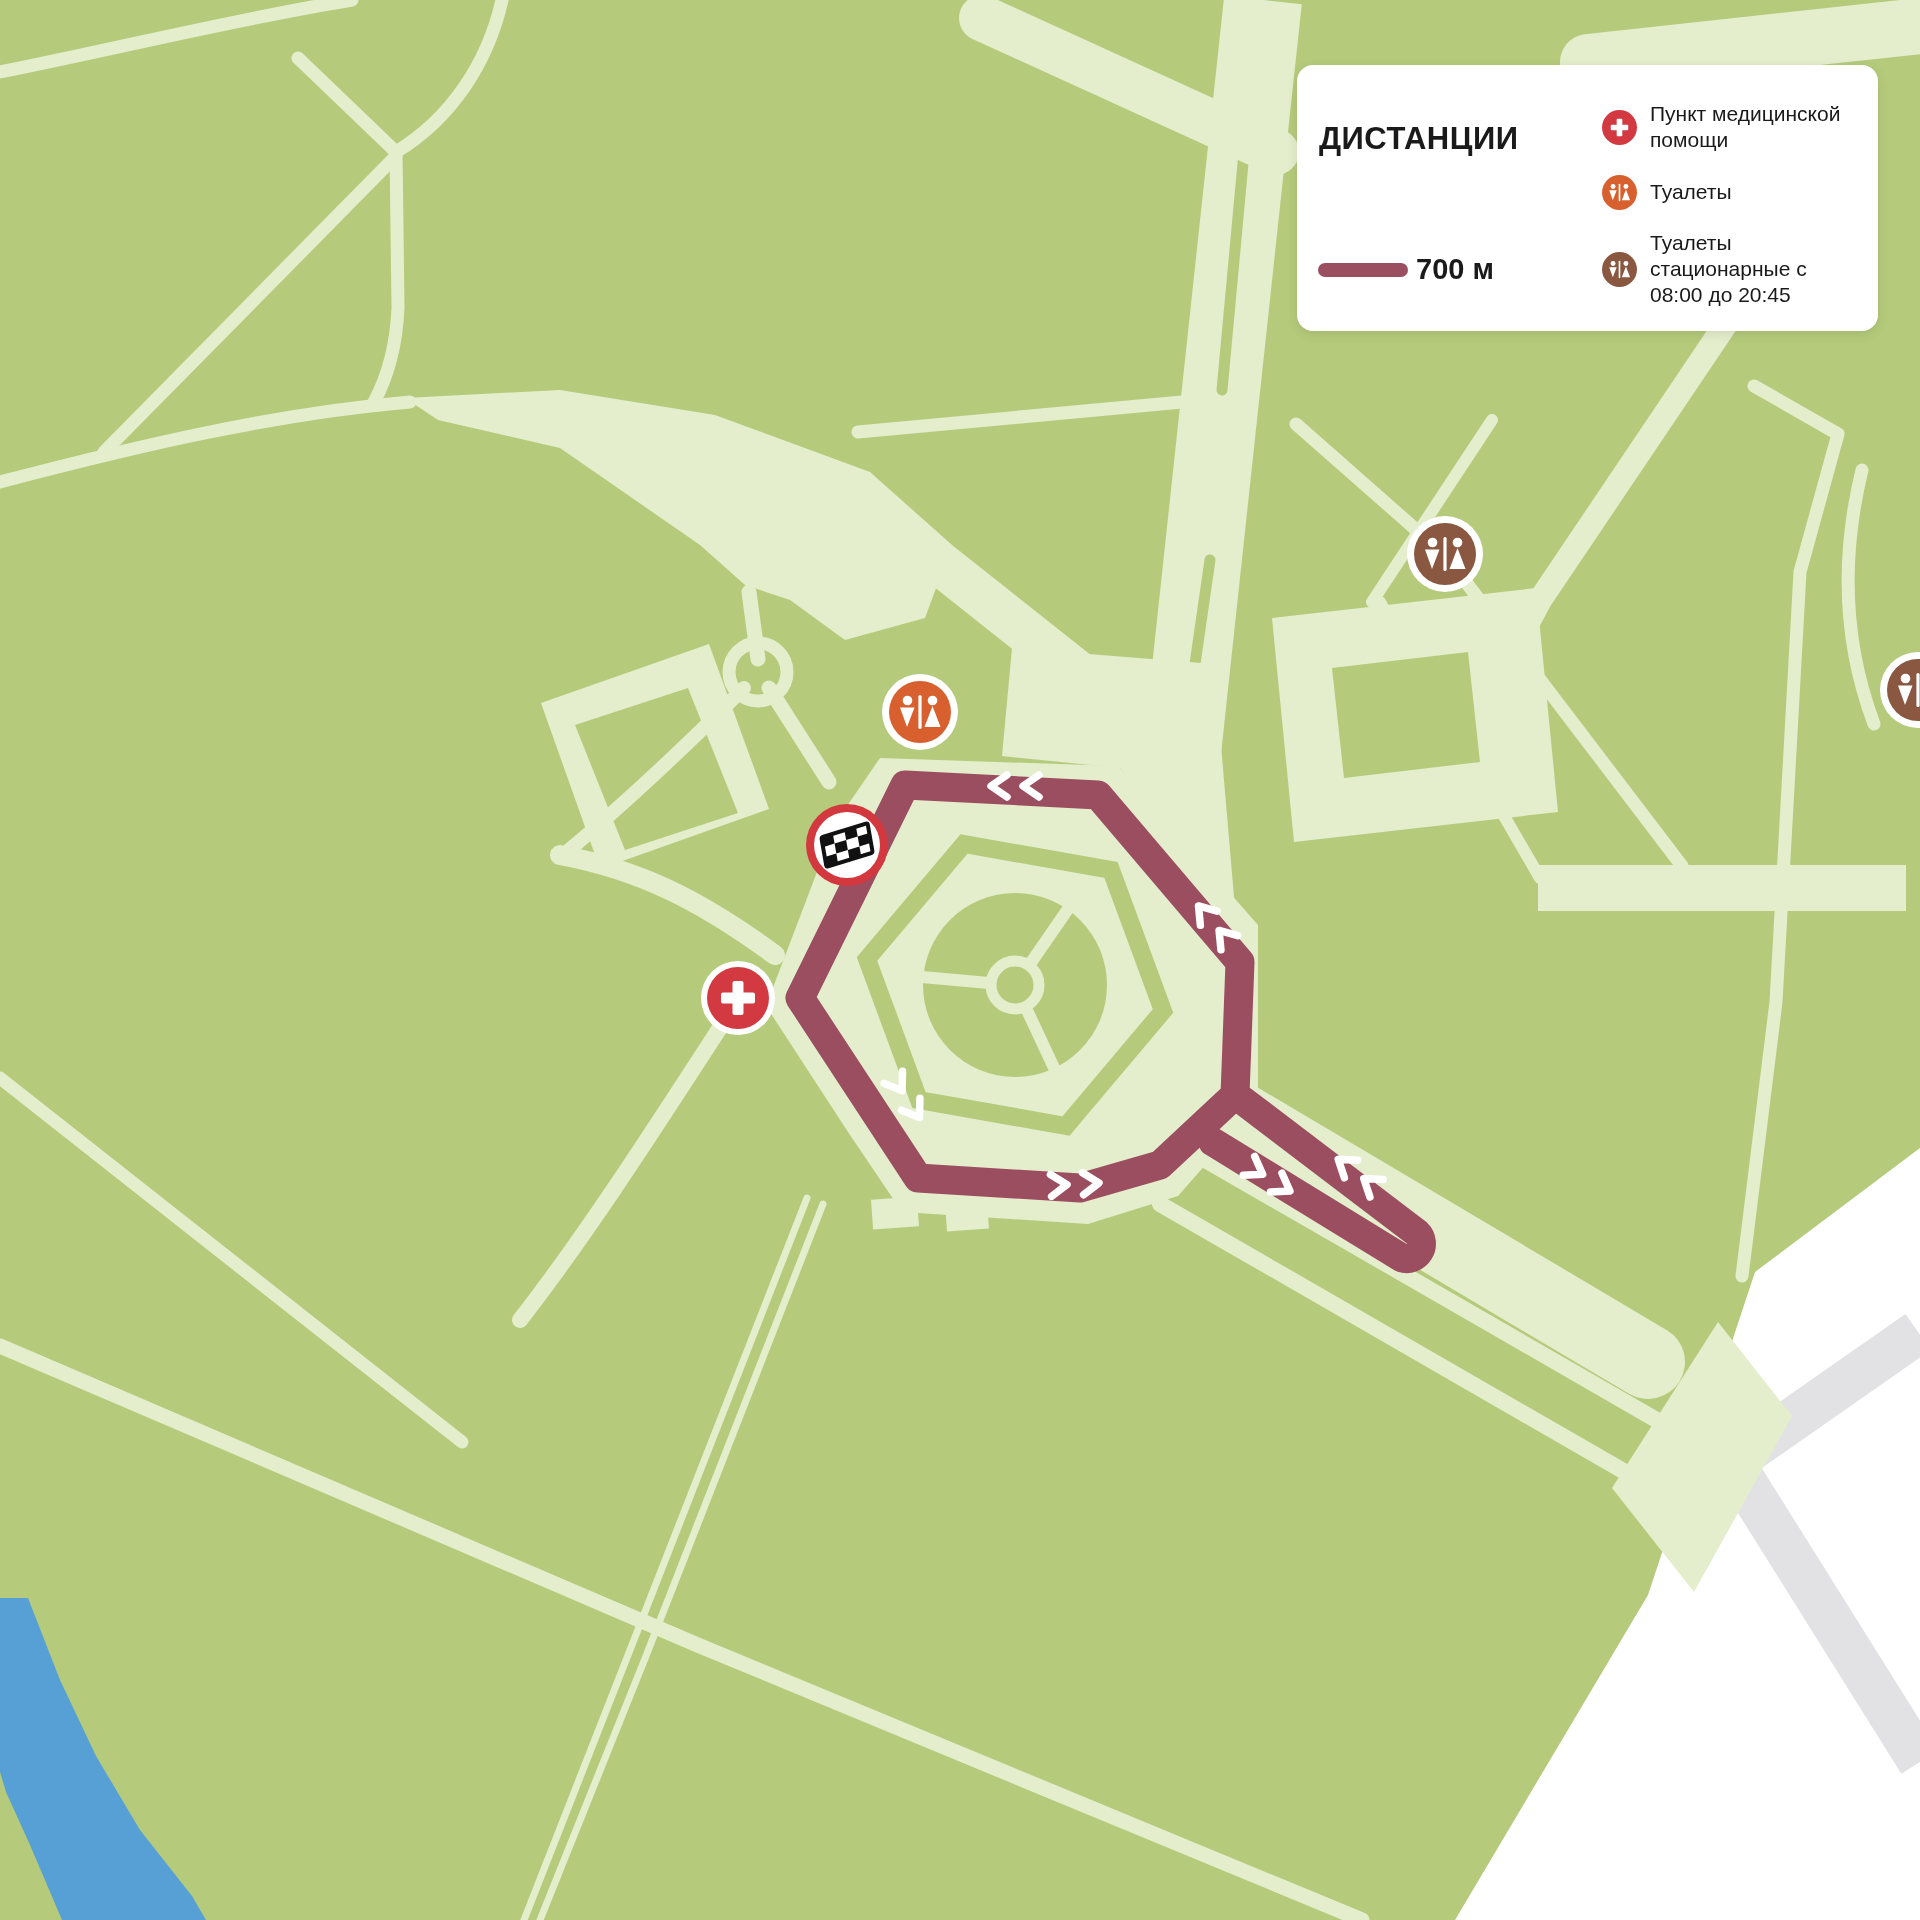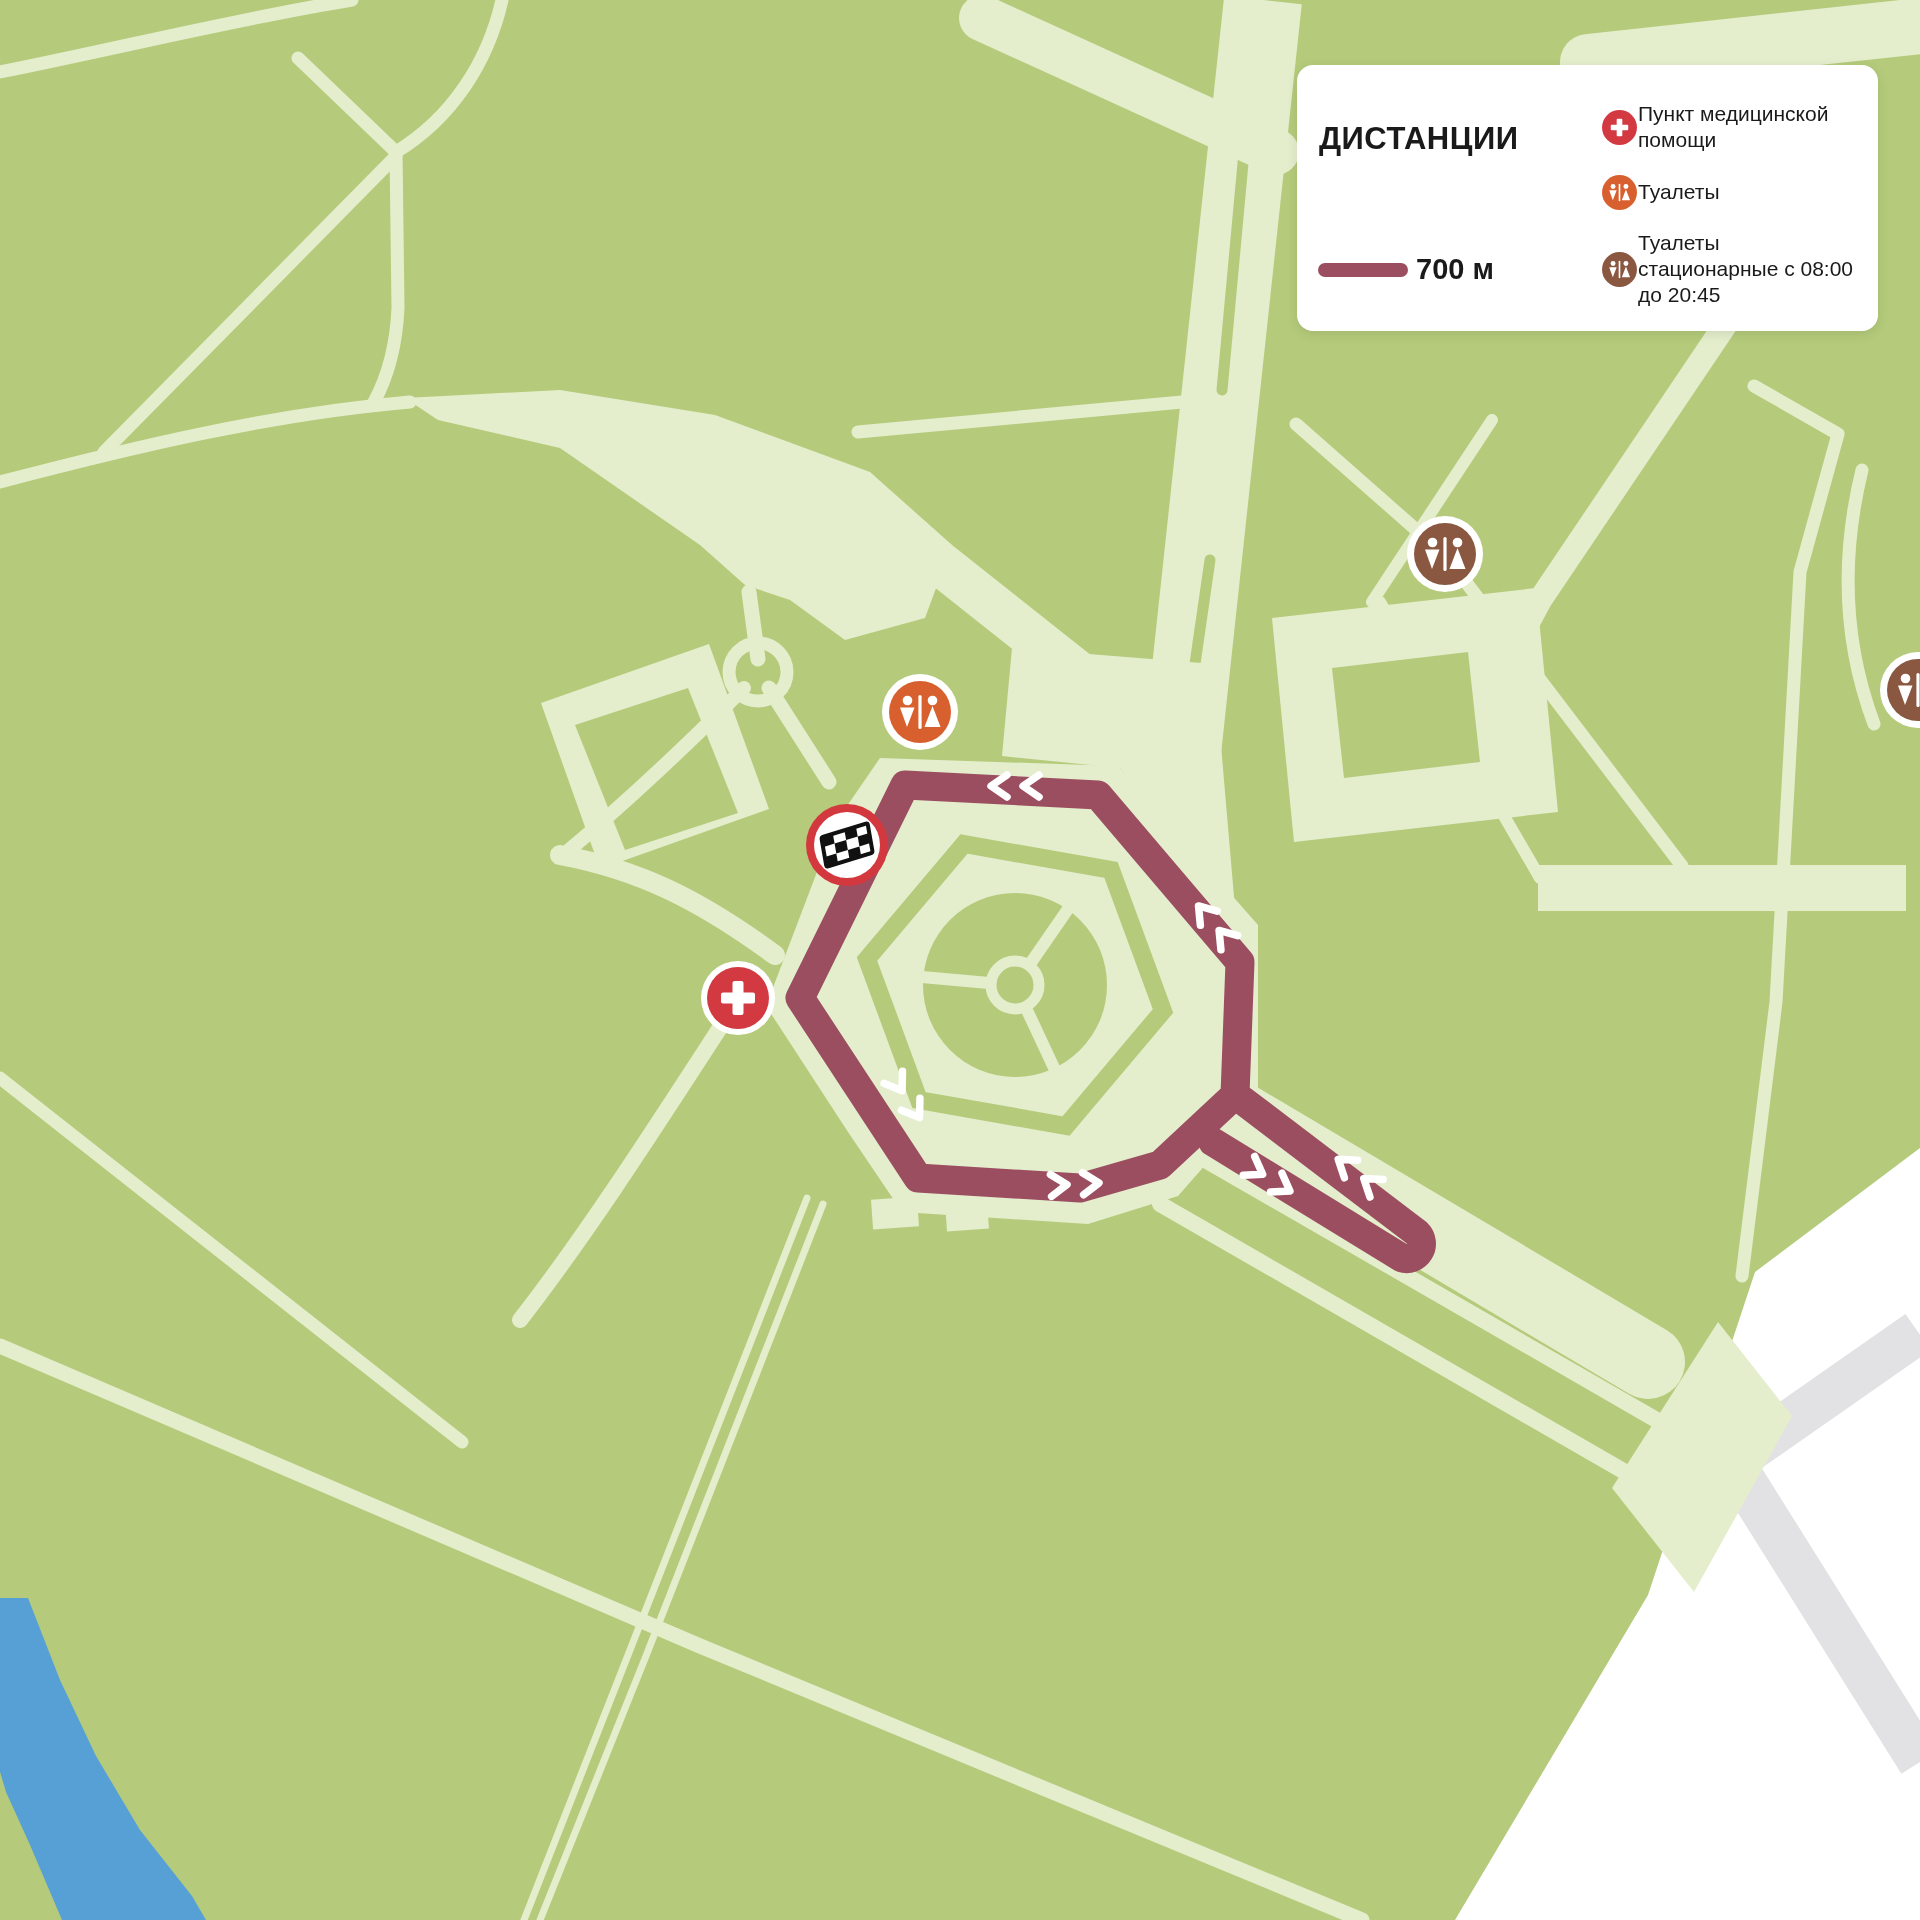--- a/index.html
+++ b/index.html
@@ -29,21 +29,21 @@
     font-size:31px;font-weight:700;letter-spacing:.5px;
   }
   #legend-distance-row{
     position:absolute;left:21px;top:188px;display:flex;align-items:center;gap:8px;
   }
   #legend-distance-swatch{
     width:90px;height:14px;border-radius:8px;background:var(--route);
   }
   #legend-distance-label{font-size:29px;font-weight:700;}
   .legend-row{
-    position:absolute;left:304px;display:flex;align-items:center;gap:0;width:262px;
+    position:absolute;left:304px;display:flex;align-items:center;gap:12px;width:262px;
   }
   .legend-row .txt{font-size:21px;line-height:26px;width:240px;}
   .legend-icon{flex:0 0 37px;width:37px;height:37px;}
   #legend-row-medical{top:34px;height:56px;}
   #legend-row-toilets{top:105px;height:44px;justify-content:flex-end;}
   #legend-row-stationary{top:176px;height:56px;}
 </style>
 </head>
 <body>
 

